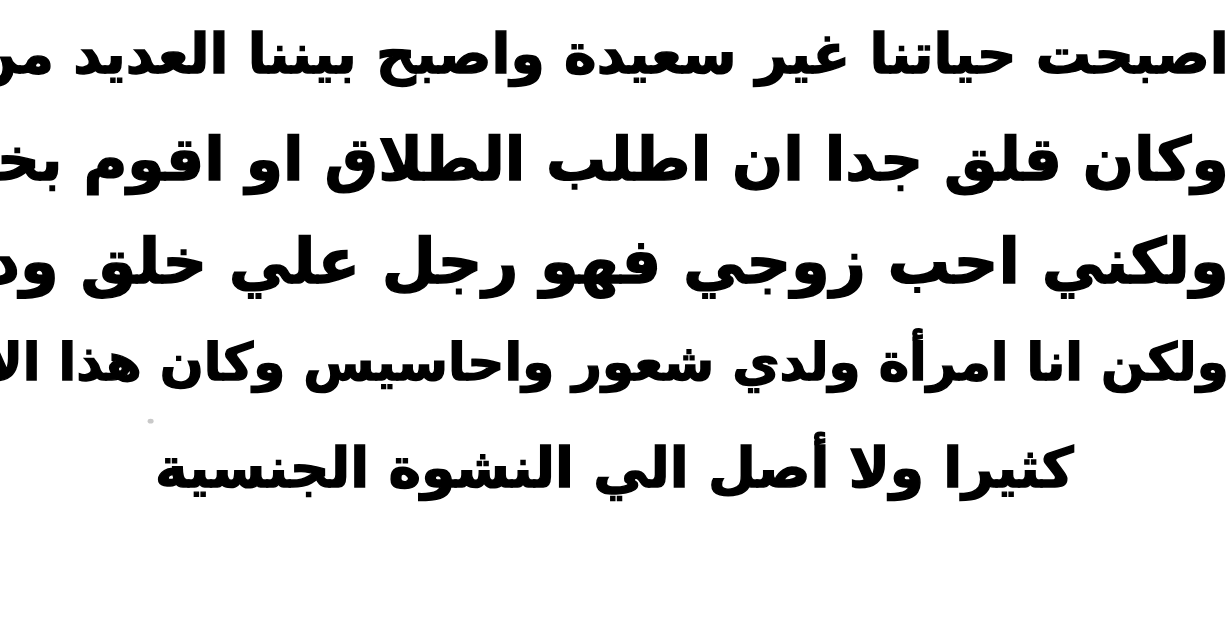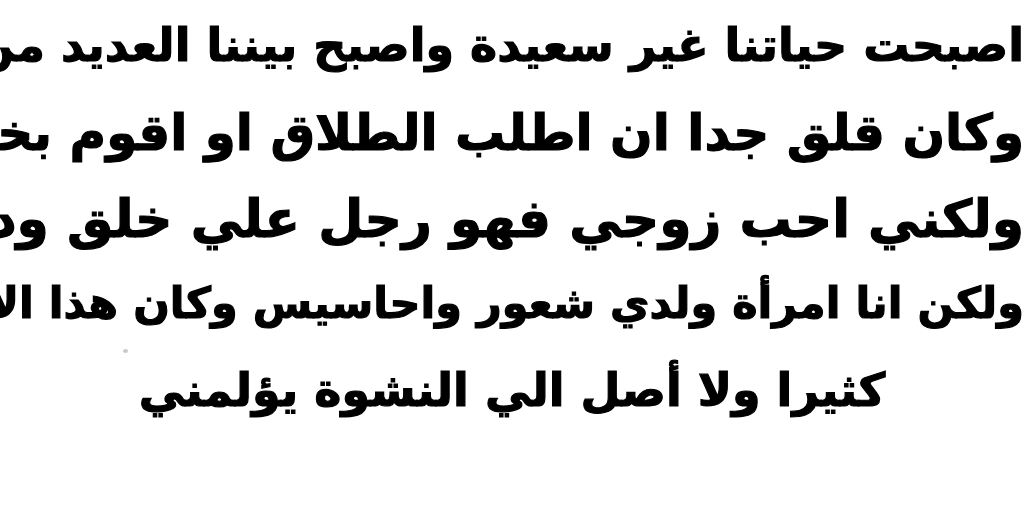--- a/index.html
+++ b/index.html
@@ -44,16 +44,16 @@
   }
 </style>
 </head>
 <body>
 
 <div class="text-block">
   <p class="line line-1">اصبحت حياتنا غير سعيدة واصبح بيننا العديد من الحواجز</p>
   <p class="line line-2">وكان قلق جدا ان اطلب الطلاق او اقوم بخلعه</p>
   <p class="line line-3">ولكني احب زوجي فهو رجل علي خلق ودين</p>
   <p class="line line-4">ولكن انا امرأة ولدي شعور واحاسيس وكان هذا الأمر يؤلمني</p>
-  <p class="line line-5">كثيرا ولا أصل الي النشوة يؤلمني</p>
+  <p class="line line-5">كثيرا ولا أصل الي النشوة الجنسية</p>
 </div>
 
 <div class="speck"></div>
 
 </body></html>

